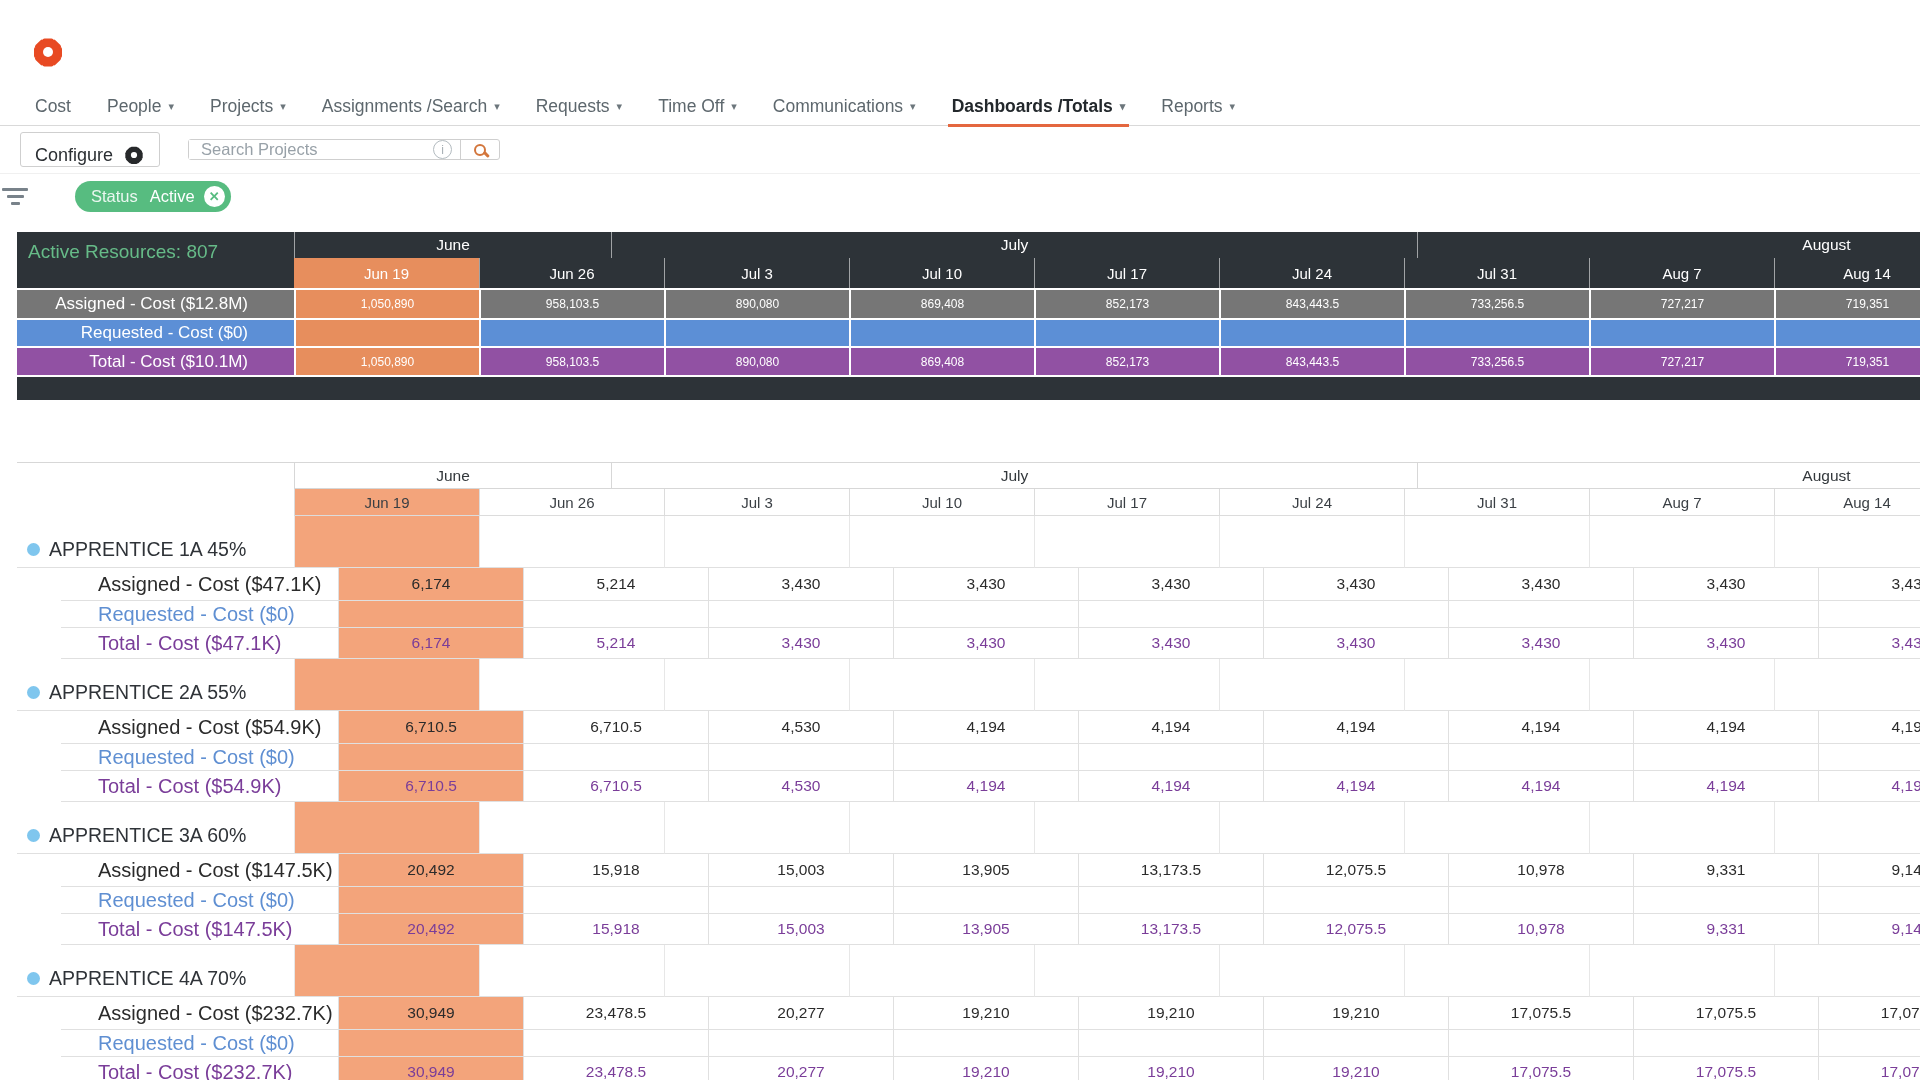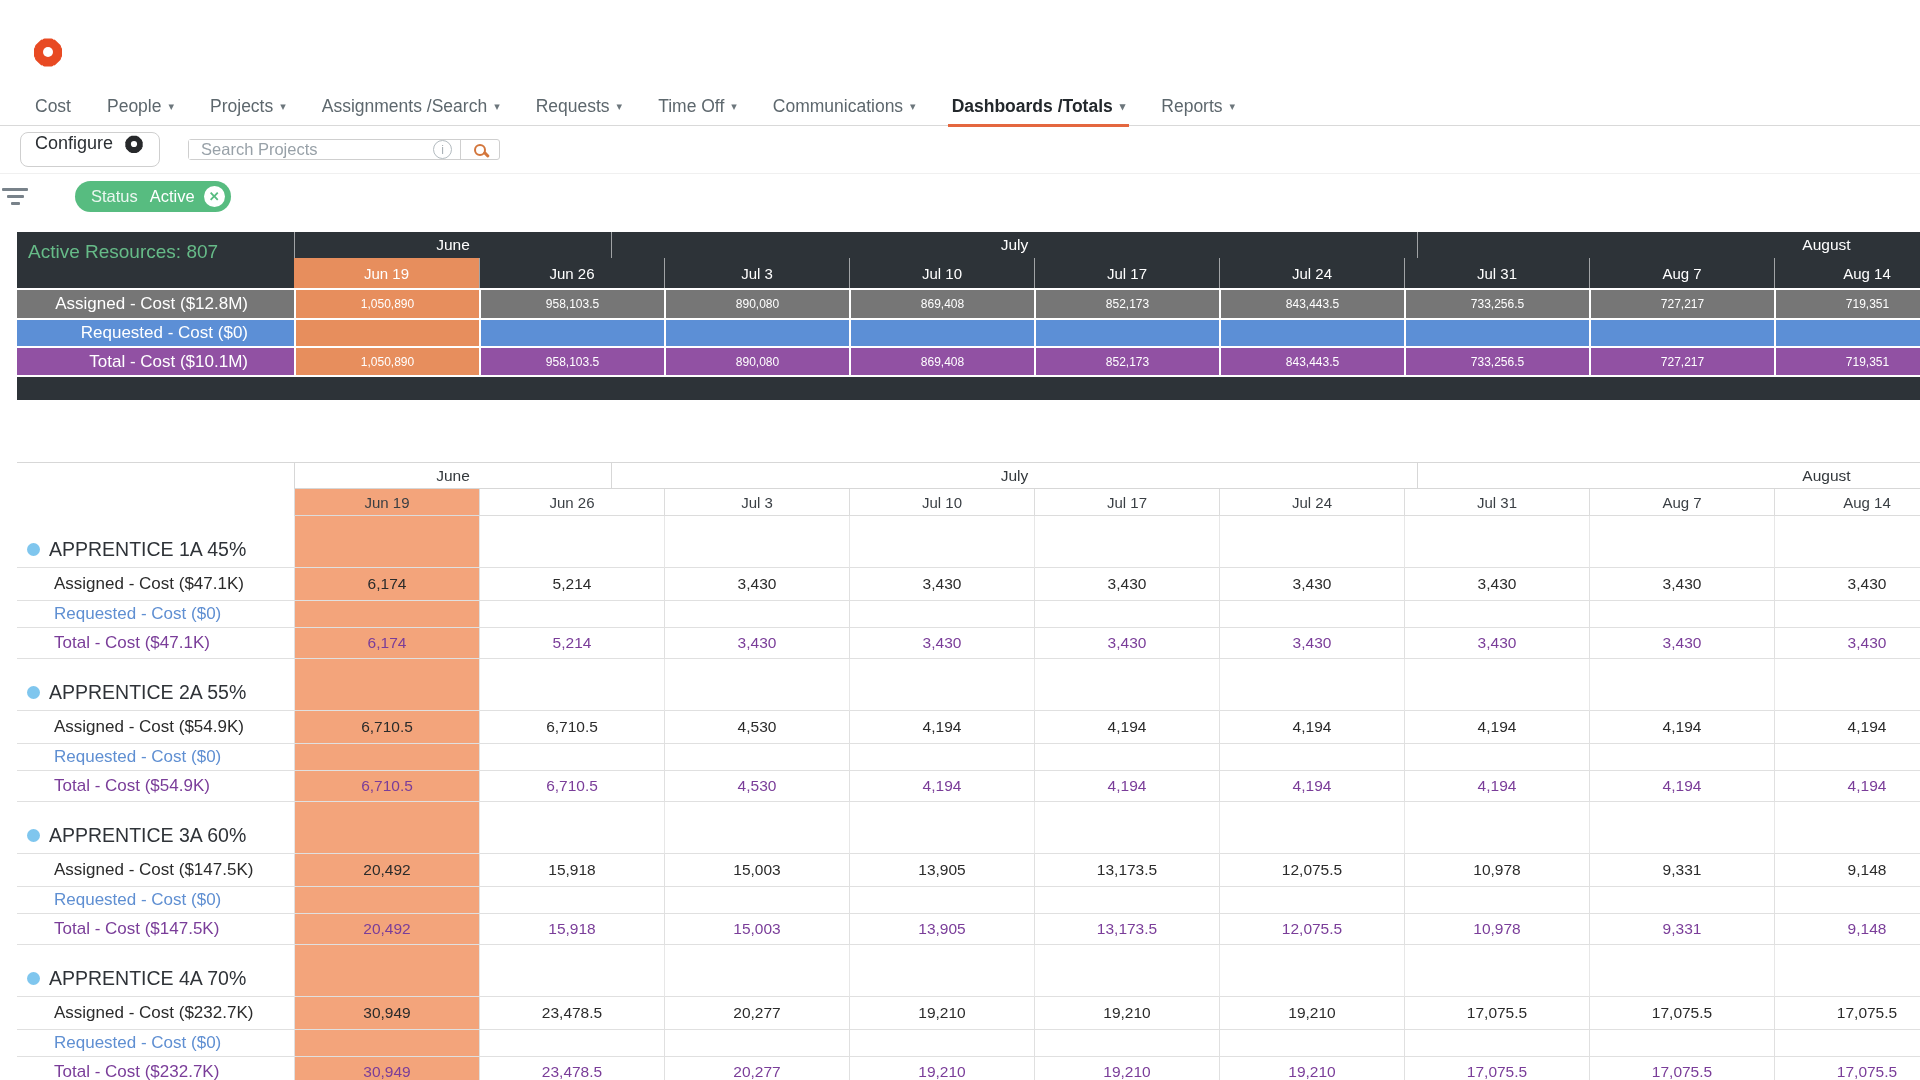--- a/index.html
+++ b/index.html
@@ -17,21 +17,21 @@
   .gear .hole { position:absolute; left:50%; top:50%; width:10px; height:10px; margin:-5px 0 0 -5px; background:#fff; border-radius:50%; }
   .app-title { margin-left:26px; font-size:31px; font-weight:bold; color:#151515; letter-spacing:0.2px; }
   
   .nav { position:relative; display:flex; align-items:center; height:38px; margin-top:8px; padding-left:17px; border-bottom:1px solid #d9d9d9; }
   .nav-item { position:relative; display:flex; align-items:center; gap:7px; padding:0 18px; height:100%; font-size:17.5px; color:#5d676d; cursor:pointer; white-space:nowrap; }
   .nav-item.active { color:#23282c; font-weight:bold; }
   .nav-item.active::after { content:''; position:absolute; left:14px; right:14px; bottom:-2px; height:3px; background:var(--accent); }
   .caret { font-size:11px; color:#6c767c; line-height:1; }
   
   .toolbar { display:flex; align-items:center; height:48px; padding-left:20px; border-bottom:1px solid #f0f0f0; }
-  .configure-btn { display:flex; align-items:flex-start; gap:10px; height:35px; padding:0 14px; border:1px solid #cfcfcf; border-radius:8px; background:#fff; font-size:18px; color:#2b2f33; cursor:pointer; }
+  .configure-btn { display:flex; align-items:flex-end; gap:10px; height:35px; padding:0 14px; border:1px solid #cfcfcf; border-radius:3px; background:#fff; font-size:18px; color:#2b2f33; cursor:pointer; }
   .gear-sm { transform:scale(0.62); margin:-4px; }
   .gear-sm .tooth, .gear-sm .core { background:#27292b; }
   .search-box { display:flex; align-items:center; height:21px; width:312px; margin-left:28px; border:1px solid #cfcfcf; border-radius:3px; background:#fff; }
   .search-box input { flex:1; border:none; outline:none; padding:0 8px 0 12px; font-size:16.5px; color:#444; font-family:"Liberation Sans", sans-serif; }
   .search-box input::placeholder { color:#98a1a8; }
   .info-icon { width:19px; height:19px; border:1px solid #b3bbc0; border-radius:50%; color:#a7afb5; font-size:12px; display:flex; align-items:center; justify-content:center; margin-right:8px; flex:0 0 auto; cursor:pointer; }
   .search-divider { width:1px; height:100%; background:#cfcfcf; }
   .search-btn { width:38px; height:100%; display:flex; align-items:center; justify-content:center; cursor:pointer; }
   .mag { position:relative; width:12px; height:12px; border:2px solid #d3763c; border-radius:50%; }
   .mag::after { content:''; position:absolute; width:7px; height:2.5px; background:#d3763c; transform:rotate(45deg); right:-6px; bottom:-2px; border-radius:1px; }
@@ -72,21 +72,21 @@
   #grid .m-cell { color:#33383c; font-size:15.5px; border-left:1px solid #d7d7d7; border-bottom:1px solid #d7d7d7; }
   #grid .d-row { height:27px; }
   #grid .d-cell { color:#3a3f44; font-size:15px; border-left:1px solid #dcdcdc; border-bottom:1px solid #dcdcdc; }
   #grid .hl { background:var(--hl-light); }
   #grid .band-row { height:52px; }
   #grid .band-row .cell { border-left:1px solid #e7e7e7; border-bottom:1px solid #e0e0e0; }
   #grid .band-row .lblcell { justify-content:flex-start; align-items:flex-end; padding:0 0 6px 10px; border-left:none; }
   .group-name { display:flex; align-items:center; gap:9px; font-size:19.5px; color:#2f3338; }
   .bullet { width:13px; height:13px; border-radius:50%; background:var(--bullet); flex:0 0 auto; }
   #grid .g-row .cell { border-left:1px solid #e0e0e0; border-bottom:1px solid #e0e0e0; font-size:15.5px; color:#2b2b2b; }
-  #grid .g-row .lblcell { justify-content:flex-start; padding-left:37px; font-size:17px; border-left:none; }
+  #grid .g-row .lblcell { justify-content:flex-start; padding-left:37px; font-size:20px; border-left:none;margin-left:44px; }
   #grid .g-assigned { height:33px; }
   #grid .g-requested { height:27px; }
   #grid .g-requested .lblcell { color:var(--req-text); }
   #grid .g-total { height:31px; }
   #grid .g-total .lblcell, #grid .g-total .val { color:var(--tot-text); }
 </style>
 </head>
 <body>
 
 <div class="app-header">

